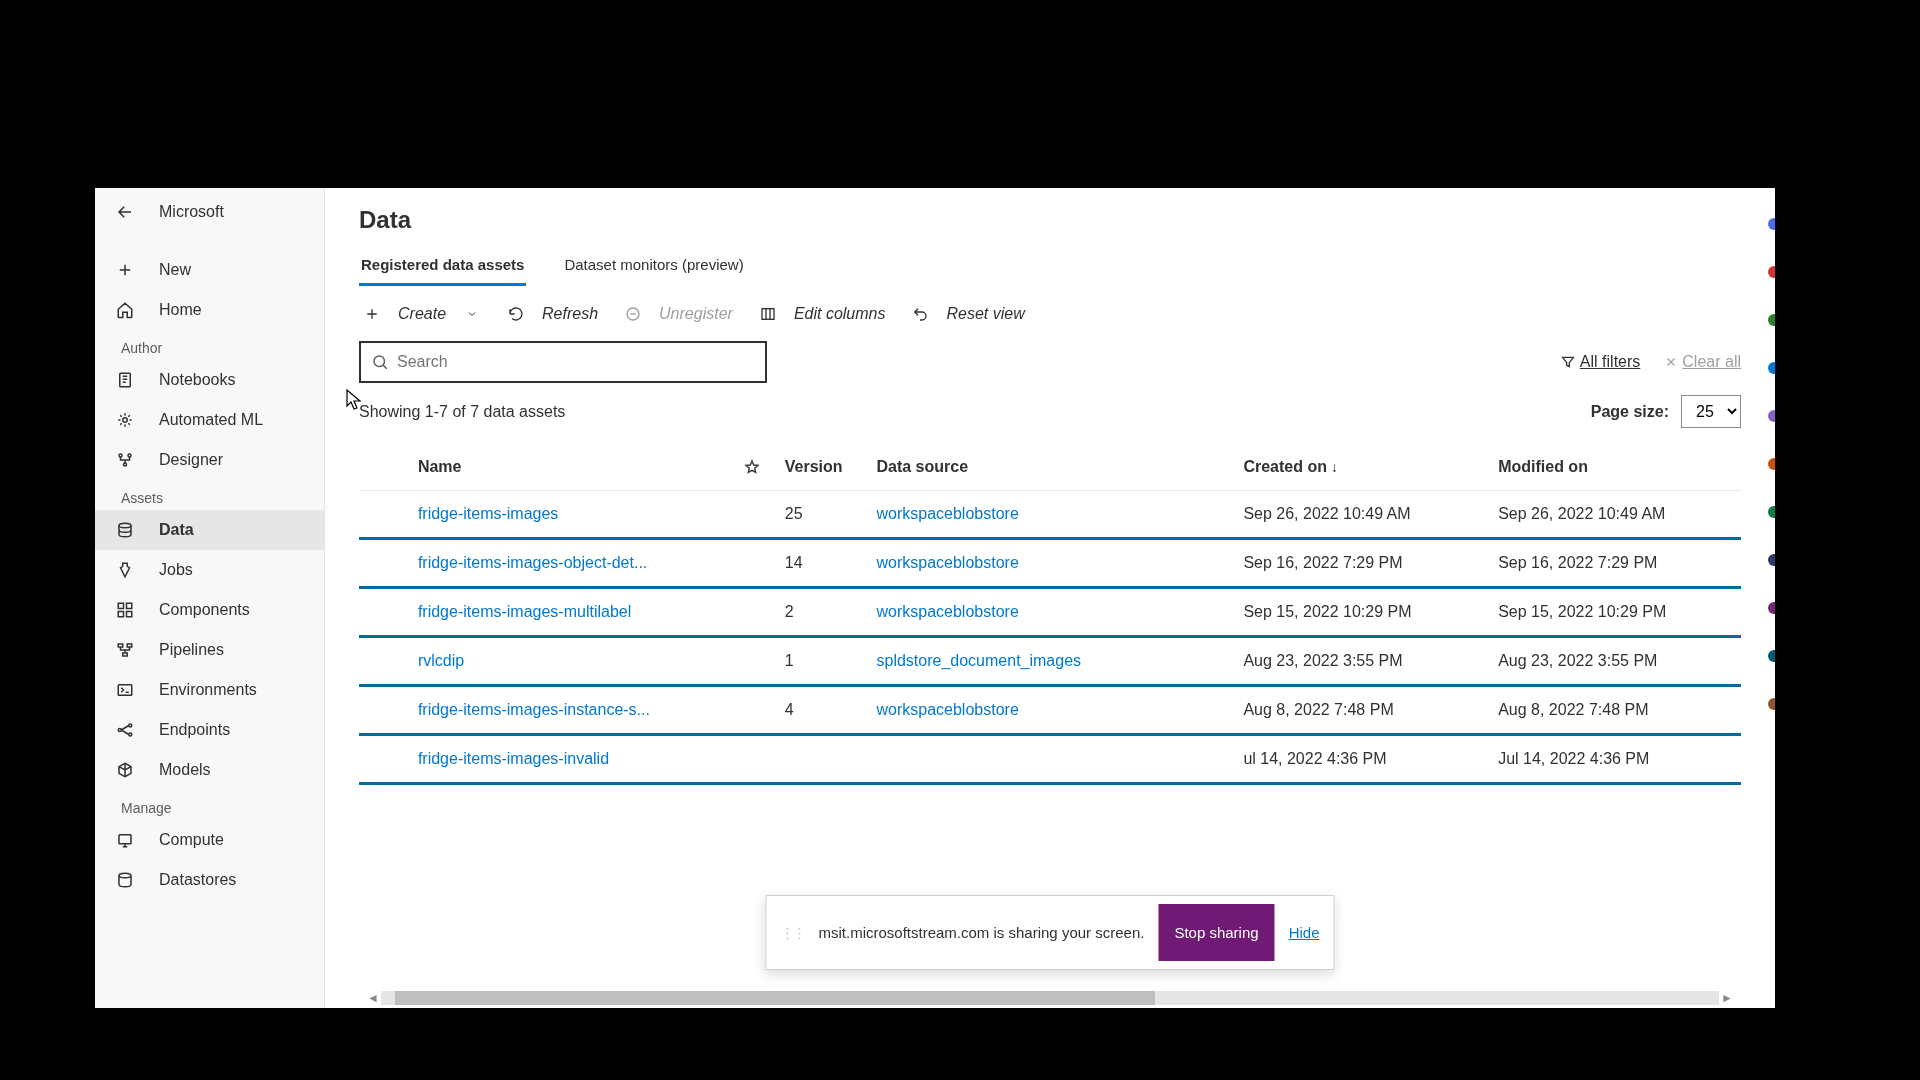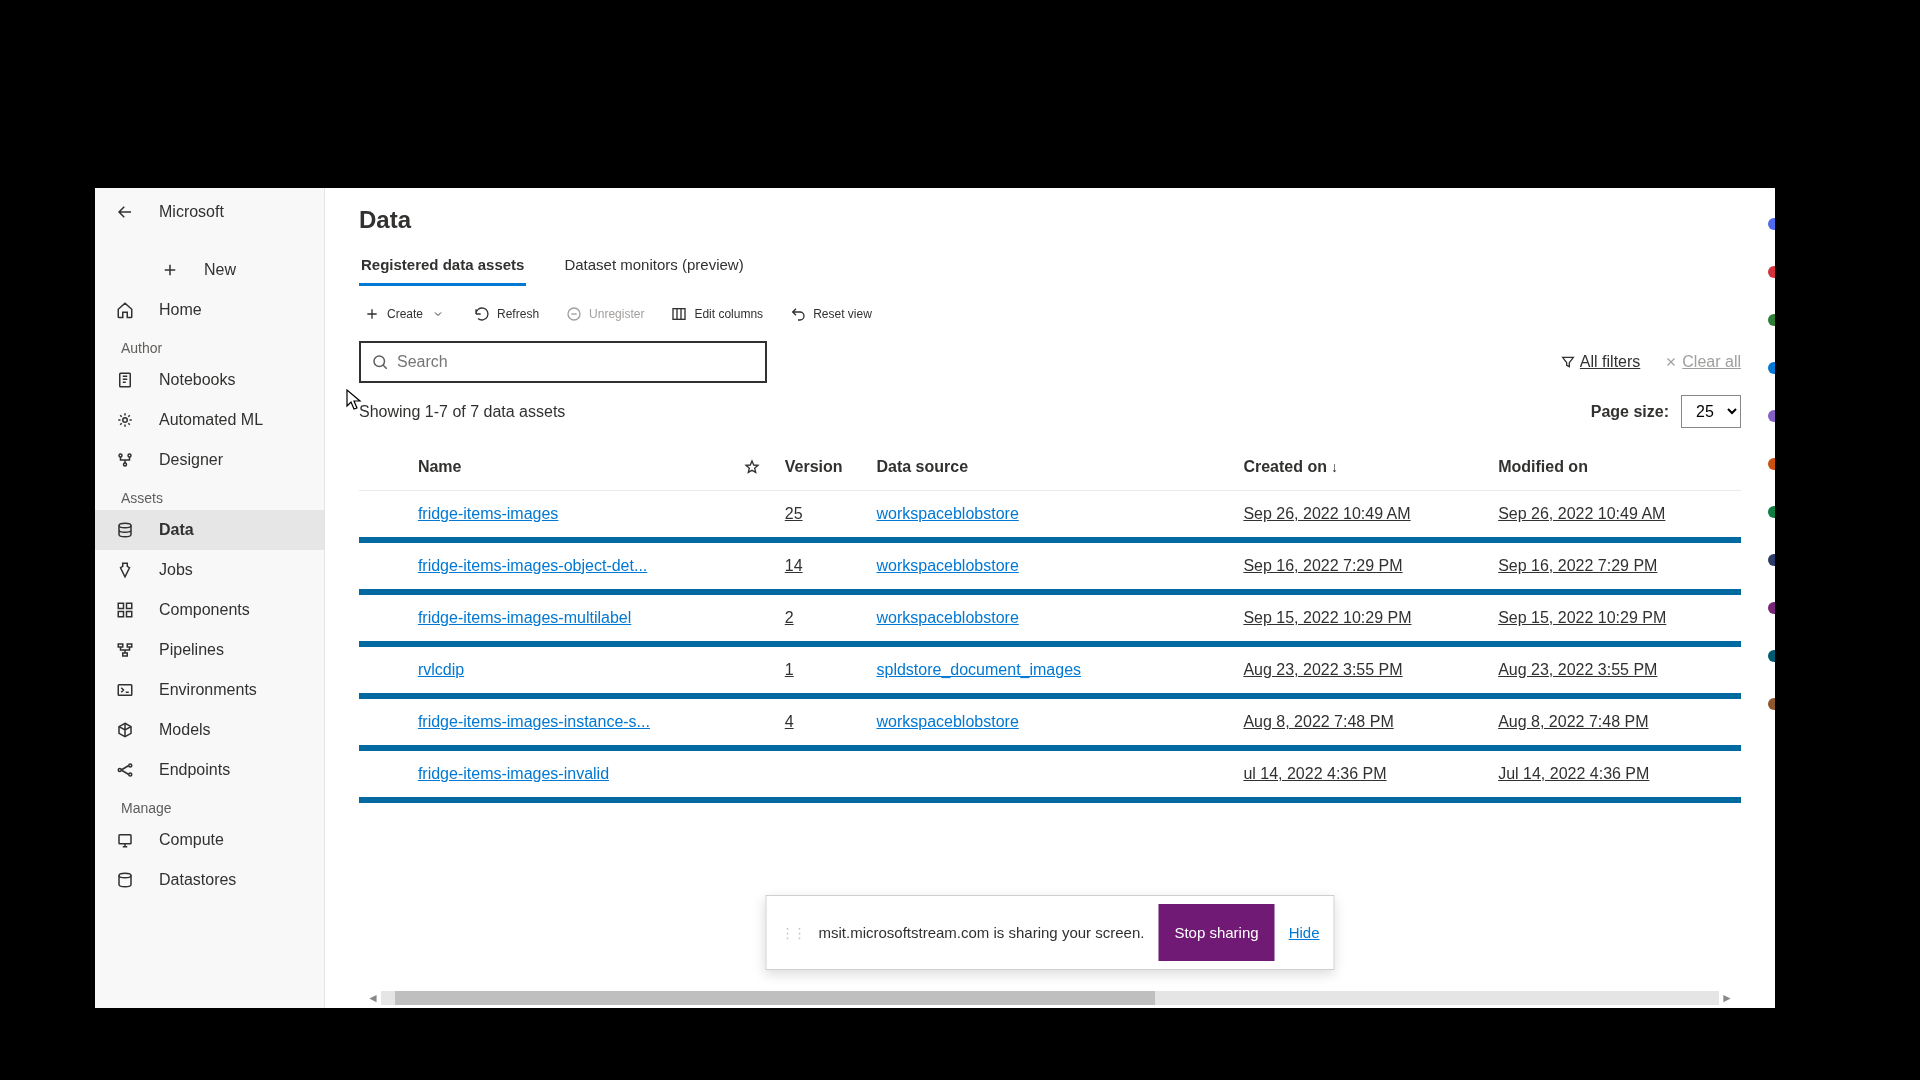--- a/index.html
+++ b/index.html
@@ -89,25 +89,26 @@
   }
   .toolbar {
     display: flex;
     align-items: center;
     gap: 18px;
     margin-bottom: 14px;
   }
   .tbtn {
     display: inline-flex;
     align-items: center;
-    gap: 6px;
-    font-size: 12px;
+    gap: 17px;
+    font-size: 16px;
     padding: 4px 4px;
     cursor: pointer;
     color: #323130;
+    font-style: italic;
   }
   .tbtn.disabled { color: #a19f9d; cursor: default; }
   .tbtn .ico { width: 18px; height: 18px; display: inline-flex; align-items:center; justify-content:center; }
   .filter-row {
     display: flex;
     align-items: center;
     justify-content: space-between;
     margin-bottom: 12px;
   }
   .search-box {
@@ -174,23 +175,22 @@
   .datagrid th {
     text-align: left;
     font-weight: 600;
     padding: 14px 12px;
     white-space: nowrap;
     color: #323130;
     border-bottom: 1px solid #edebe9;
   }
   .datagrid td {
     padding: 14px 12px;
-    border-bottom: 6px solid #0369a1;
+    border-bottom: 3px solid #0369a1;
     white-space: nowrap;
-    text-decoration: underline;
   }
   .datagrid td.linky { color: #0078d4; cursor: pointer; }
   .col-check { width: 46px; }
   .col-name { width: 320px; }
   .col-fav { width: 40px; text-align:center;}
   .col-ver { width: 90px; }
   .col-src { width: 360px; }
   .col-created { width: 250px; }
   .col-modified { width: 250px; }
   .sort-arrow { font-size: 14px; margin-left:4px;}
@@ -269,21 +269,21 @@
   <div class="sidebar">
     <div class="sb-item">
       <span class="sb-icon">
         <svg width="18" height="18" viewBox="0 0 24 24" fill="none" stroke="currentColor" stroke-width="2">
             <path d="M11 5l-7 7 7 7M4 12h16"></path>
           </svg>
       </span>
       <span>Microsoft</span>
     </div>
 
-    <div class="sb-item" style="margin-top:18px;margin-left:45px;">
+    <div class="sb-item" style="margin-top:18px;">
       <span class="sb-icon">
         <svg width="18" height="18" viewBox="0 0 24 24" fill="none" stroke="currentColor" stroke-width="2">
             <path d="M12 5v14M5 12h14"></path>
           </svg>
       </span>
       <span>New</span>
     </div>
     <div class="sb-item">
       <span class="sb-icon">
         <svg width="18" height="18" viewBox="0 0 24 24" fill="none" stroke="currentColor" stroke-width="2">
@@ -369,36 +369,36 @@
         <svg width="18" height="18" viewBox="0 0 24 24" fill="none" stroke="currentColor" stroke-width="2">
             <rect x="3" y="5" width="18" height="14" rx="1"></rect>
             <path d="M7 9l3 3-3 3M13 15h4"></path>
           </svg>
       </span>
       <span>Environments</span>
     </div>
     <div class="sb-item">
       <span class="sb-icon">
         <svg width="18" height="18" viewBox="0 0 24 24" fill="none" stroke="currentColor" stroke-width="2">
-            <path d="M12 3l8 4.5v9L12 21l-8-4.5v-9z"></path>
-            <path d="M12 3v18M4 7.5l8 4.5 8-4.5"></path>
-          </svg>
-      </span>
-      <span>Models</span>
-    </div>
-    <div class="sb-item">
-      <span class="sb-icon">
-        <svg width="18" height="18" viewBox="0 0 24 24" fill="none" stroke="currentColor" stroke-width="2">
             <circle cx="5" cy="12" r="2"></circle>
             <circle cx="19" cy="6" r="2"></circle>
             <circle cx="19" cy="18" r="2"></circle>
             <path d="M7 12l10-6M7 12l10 6"></path>
           </svg>
       </span>
       <span>Endpoints</span>
+    </div>
+    <div class="sb-item">
+      <span class="sb-icon">
+        <svg width="18" height="18" viewBox="0 0 24 24" fill="none" stroke="currentColor" stroke-width="2">
+            <path d="M12 3l8 4.5v9L12 21l-8-4.5v-9z"></path>
+            <path d="M12 3v18M4 7.5l8 4.5 8-4.5"></path>
+          </svg>
+      </span>
+      <span>Models</span>
     </div>
 
     <div class="sb-section">Manage</div>
     <div class="sb-item">
       <span class="sb-icon">
         <svg width="18" height="18" viewBox="0 0 24 24" fill="none" stroke="currentColor" stroke-width="2">
             <rect x="4" y="5" width="16" height="12" rx="1"></rect>
             <path d="M9 21h6M12 17v4"></path>
           </svg>
       </span>

